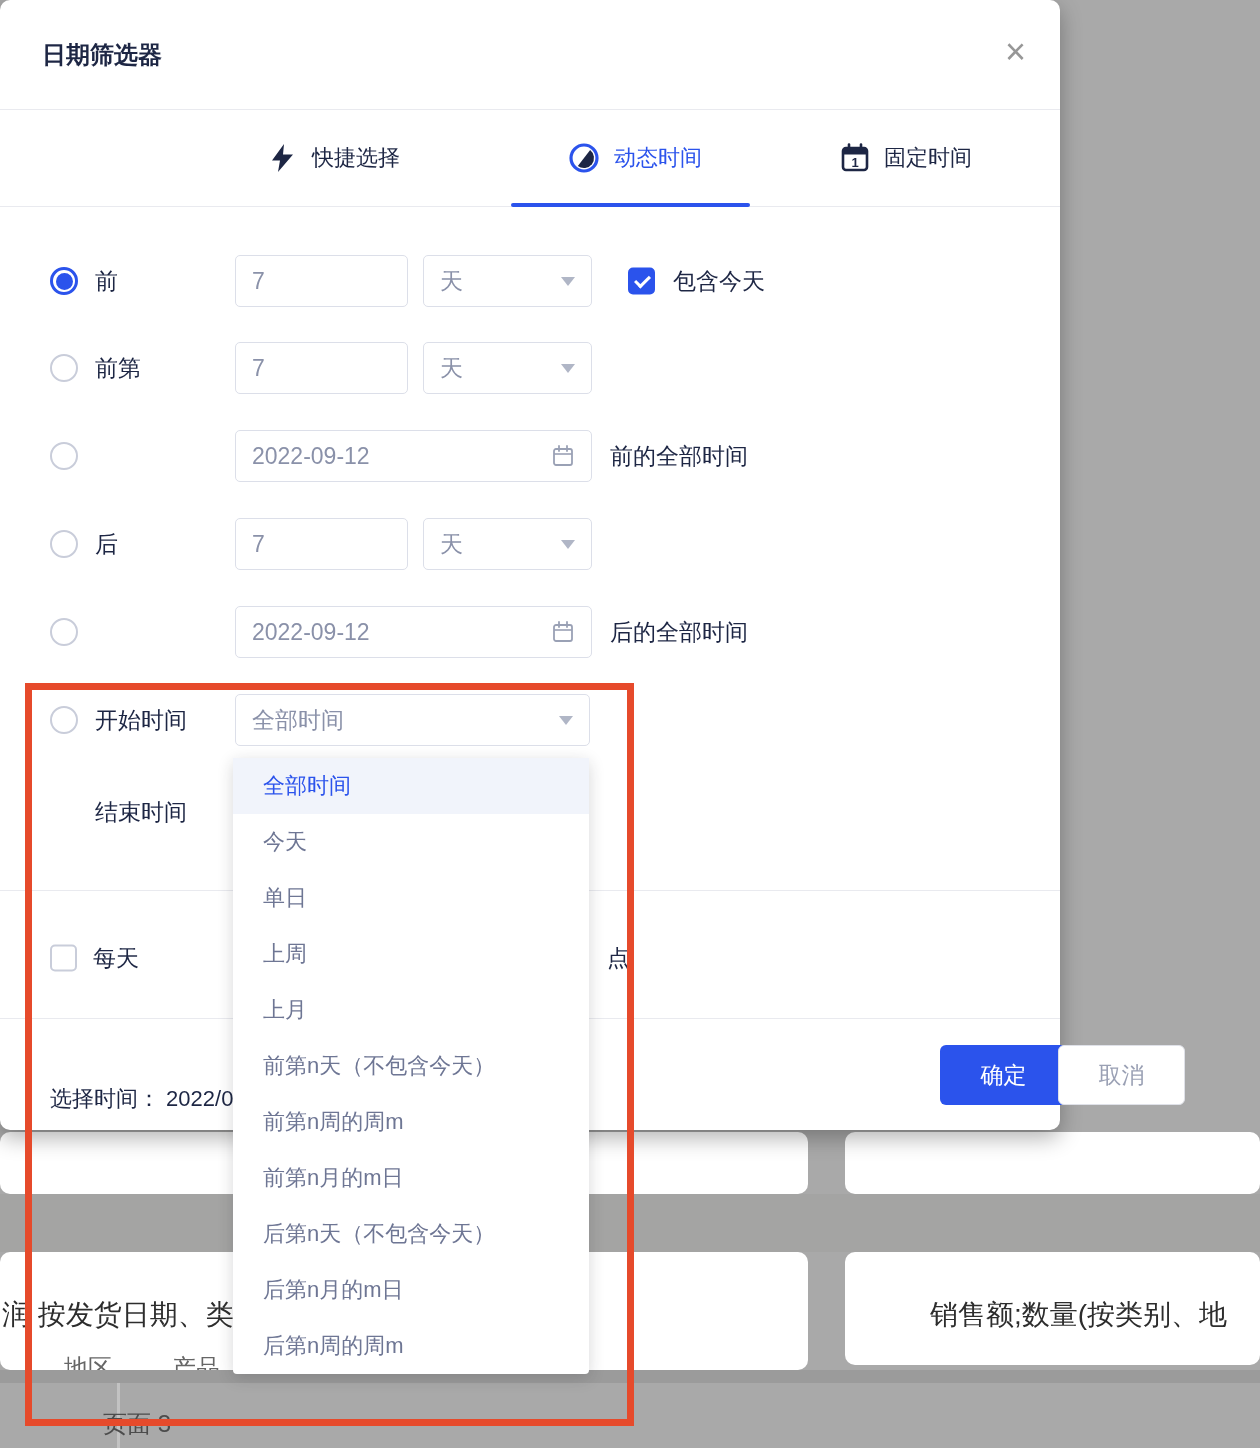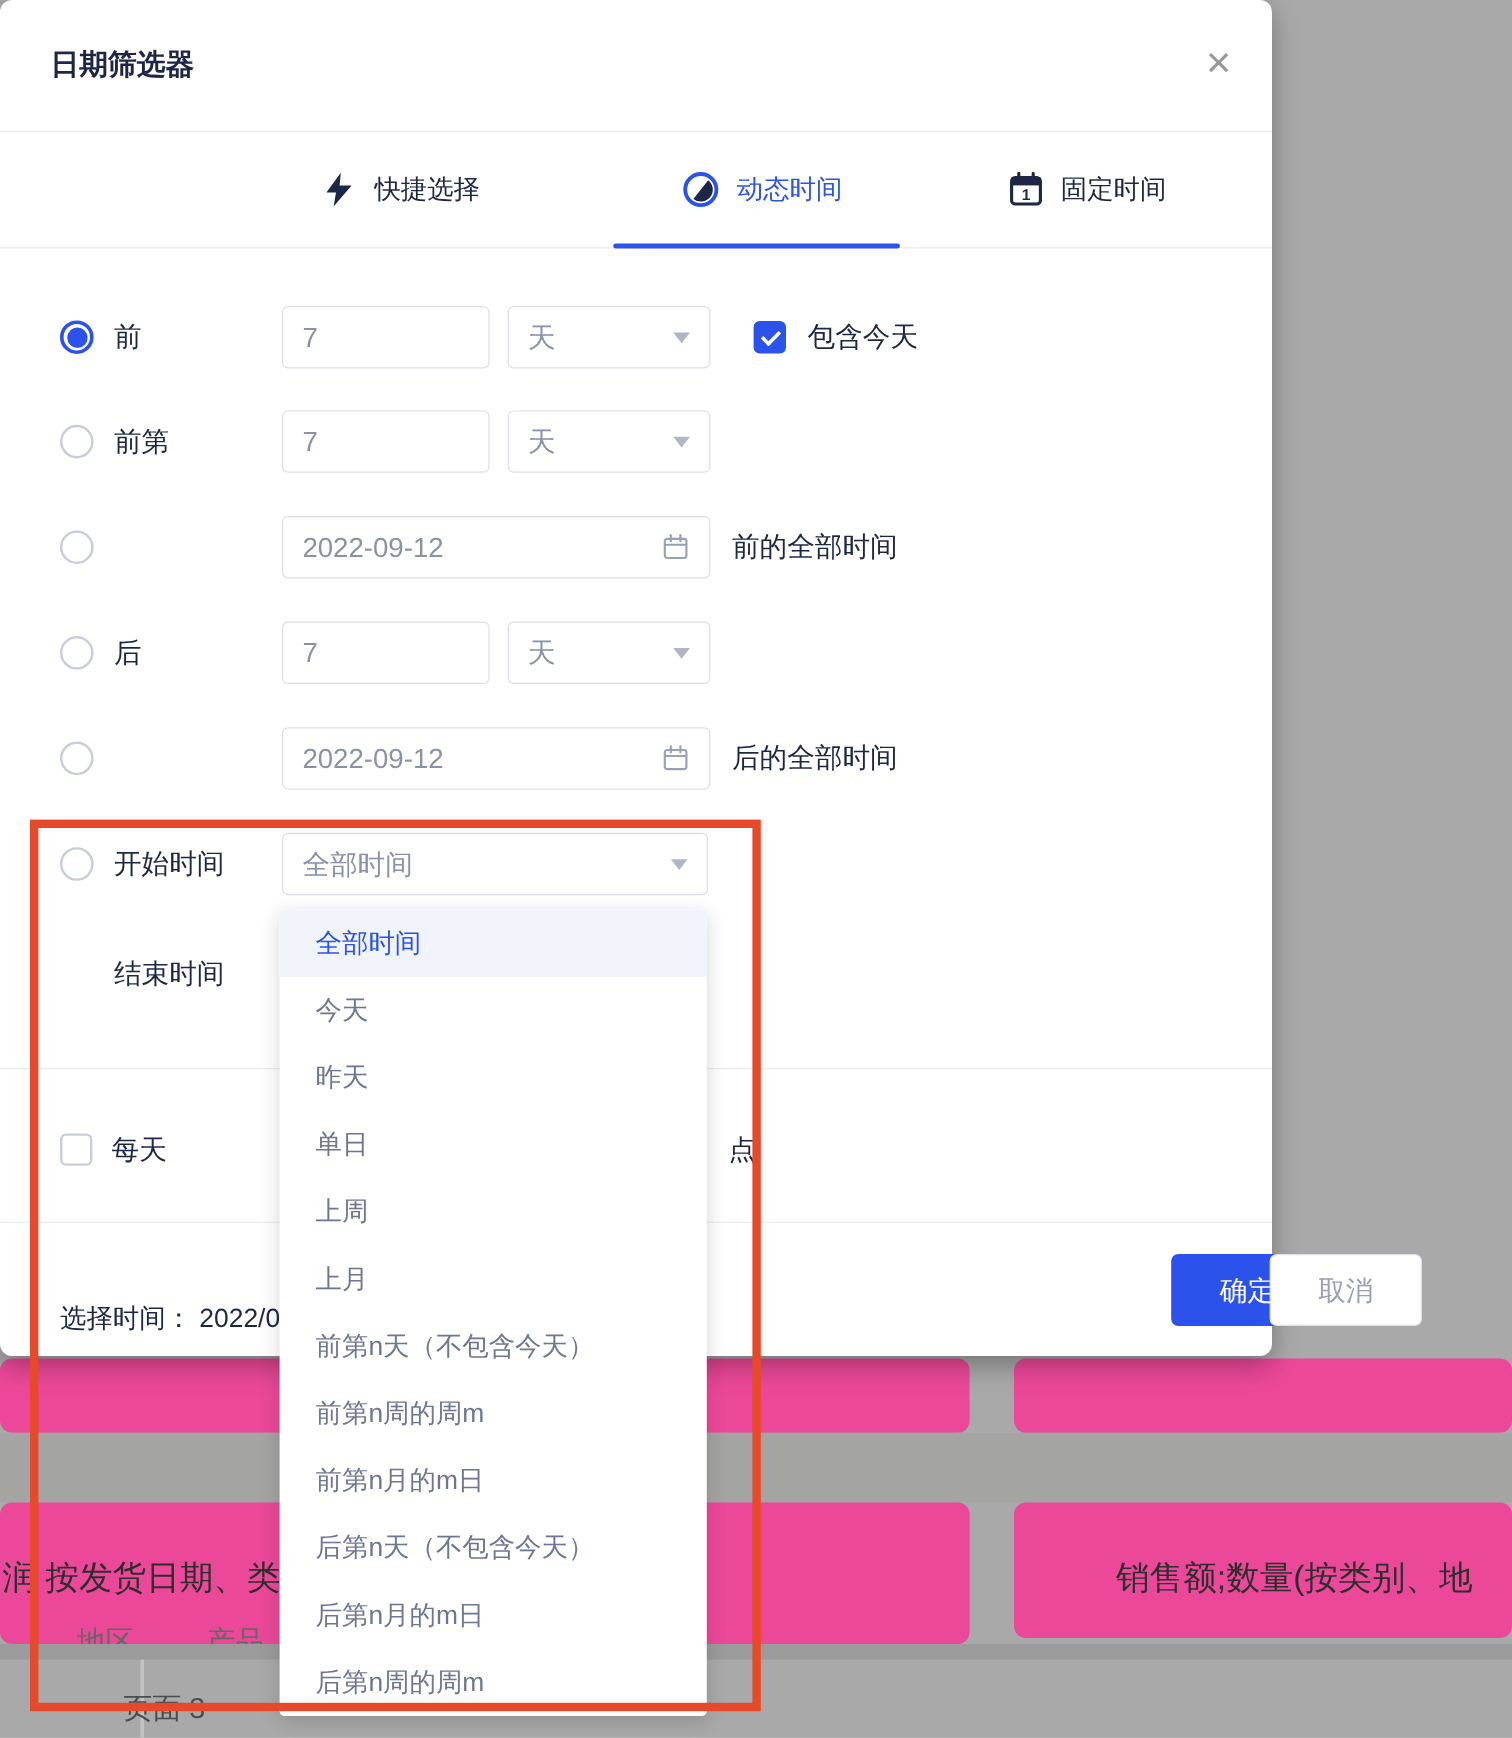--- a/index.html
+++ b/index.html
@@ -9,21 +9,21 @@
     --input-gray:#8a91a9;
     --border-gray:#dcdfe9;
     --divider:#e9eaef;
   }
   *{margin:0;padding:0;box-sizing:border-box;}
   body{font-family:"Liberation Sans","DejaVu Sans",sans-serif;background:#a9a9a9;}
   .stage{position:relative;width:1260px;height:1448px;overflow:hidden;background:#a9a9a9;}
 
   
   .backdrop{position:absolute;left:0;top:1130px;width:1260px;height:318px;z-index:0;}
-  .bd-card{position:absolute;background:#ec4899;border-radius:10px;text-align:right;}
+  .bd-card{position:absolute;background:#ffffff;border-radius:10px;text-align:right;}
   .bd-band{position:absolute;left:0;width:1260px;height:58px;background:#a4a4a3;}
   .bd-bar{position:absolute;left:0;width:1260px;height:13px;background:#9b9b9b;}
   .bd-title{position:absolute;top:44px;font-size:28px;color:#2d2d2d;white-space:nowrap;}
   .bd-colhead{position:absolute;top:222px;font-size:24px;color:#666;white-space:nowrap;margin-left:24px;}
   .bd-vline{position:absolute;left:117px;top:253px;width:3px;height:65px;background:#c2c2c2;}
   .bd-page{position:absolute;left:103px;top:278px;font-size:24px;color:#4c4c4c;}
 
   
   .dialog{position:absolute;left:0;top:0;width:1060px;height:1130px;background:#fff;z-index:10;
           border-radius:10px;box-shadow:0 8px 22px rgba(0,0,0,.30);}
@@ -50,21 +50,21 @@
       display:flex;align-items:center;padding:0 16px;font-size:23px;color:var(--input-gray);}
   .select{justify-content:space-between;cursor:pointer;}
   .dateinput{justify-content:space-between;}
   .caret{width:0;height:0;border-left:7px solid transparent;border-right:7px solid transparent;border-top:9px solid #b0b6c6;}
 
   .divider{position:absolute;left:0;width:100%;height:1px;background:var(--divider);}
 
   .footer-text{position:absolute;left:50px;top:1062px;font-size:22px;color:var(--navy);white-space:nowrap;margin-top:22px;}
   .btn{position:absolute;top:1045px;width:127px;height:60px;border-radius:6px;font-size:23px;
        display:flex;align-items:center;justify-content:center;cursor:pointer;}
-  .btn-ok{left:976px;background:var(--accent);color:#fff;}
+  .btn-ok{left:940px;background:var(--accent);color:#fff;}
   .btn-cancel{left:1058px;background:#fff;color:#9aa0b4;border:1.5px solid #dfe1e8;}
 
   
   .dropdown{position:absolute;left:233px;top:758px;width:356px;background:#fff;z-index:30;
       border-radius:4px;box-shadow:0 4px 16px rgba(31,35,41,.18);}
   .dd-item{height:56px;display:flex;align-items:center;padding-left:30px;font-size:22px;color:#6e7694;cursor:pointer;white-space:nowrap;}
   .dd-item.selected{color:var(--accent);background:#f1f4fb;}
 
   
   .red-rect{position:absolute;left:25px;top:683px;width:609px;height:743px;border:7px solid var(--red);z-index:50;pointer-events:none;}
@@ -224,23 +224,20 @@
   <div class="dropdown">
 
       <div class="dd-item selected">
         <span>全部时间</span>
       </div>
 
       <div class="dd-item">
         <span>今天</span>
       </div>
 
-      <div class="dd-item">
-        <span>昨天</span>
-      </div>
 
       <div class="dd-item">
         <span>单日</span>
       </div>
 
       <div class="dd-item">
         <span>上周</span>
       </div>
 
       <div class="dd-item">

